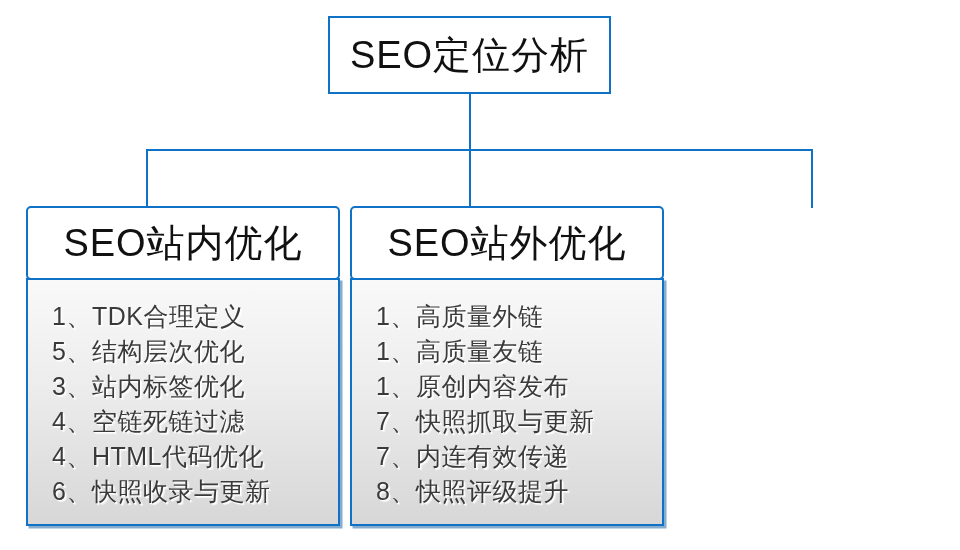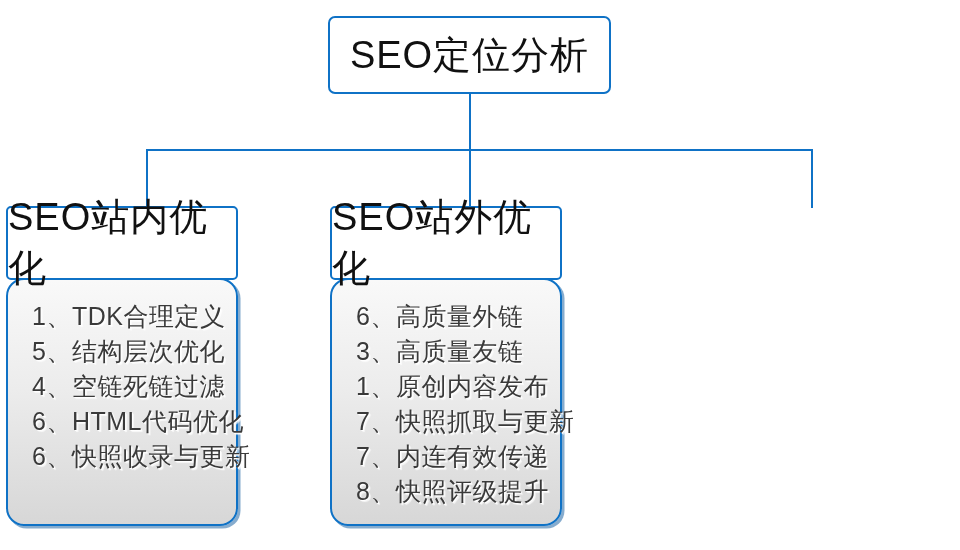--- a/index.html
+++ b/index.html
@@ -25,32 +25,33 @@
   }
   .root-box {
     position: absolute;
     left: 328px;
     top: 16px;
     width: 283px;
     height: 78px;
     box-sizing: border-box;
     background: #ffffff;
     border: 2px solid #0f72c6;
-    border-radius: 7px;
+    border-radius: 0;
     display: flex;
     align-items: center;
     justify-content: center;
     font-size: 38px;
     letter-spacing: 1px;
     color: #111111;
   }
   .column {
     position: absolute;
     top: 206px;
-    width: 232px;
+    width: 314px;
+    margin-left: 20px;
   }
   .col-header {
     box-sizing: border-box;
     width: 100%;
     height: 74px;
     background: #ffffff;
     border: 2px solid #0f72c6;
     border-radius: 5px;
     display: flex;
     align-items: center;
@@ -59,21 +60,21 @@
     letter-spacing: 1px;
     color: #111111;
   }
   .col-list {
     box-sizing: border-box;
     margin-top: -2px;
     width: 100%;
     height: 248px;
     background: linear-gradient(180deg, #f9f9f9 0%, #ececec 45%, #d7d7d7 100%);
     border: 2px solid #0f72c6;
-    border-radius: 18px;
+    border-radius: 0;
     box-shadow: 2.5px 2.5px 0 rgba(13, 90, 158, 0.5);
     padding: 19px 0 0 24px;
   }
   .list-item {
     font-size: 25px;
     line-height: 35px;
     color: #3a3a3a;
     letter-spacing: 0.5px;
     text-shadow: 1px 1px 0 #ffffff, 2px 2px 1px rgba(255, 255, 255, 0.75);
     white-space: nowrap;
@@ -99,33 +100,34 @@
     <span>SEO定位分析</span>
   </div>
 
   <div class="column col-1">
     <div class="col-header">
       <span>SEO站内优化</span>
     </div>
     <div class="col-list">
       <div class="list-item">1、TDK合理定义</div>
       <div class="list-item">5、结构层次优化</div>
+      <div class="list-item">3、站内标签优化</div>
       <div class="list-item">4、空链死链过滤</div>
-      <div class="list-item">6、HTML代码优化</div>
+      <div class="list-item">4、HTML代码优化</div>
       <div class="list-item">6、快照收录与更新</div>
     </div>
   </div>
 
   <div class="column col-2">
     <div class="col-header">
       <span>SEO站外优化</span>
     </div>
     <div class="col-list">
-      <div class="list-item">6、高质量外链</div>
-      <div class="list-item">3、高质量友链</div>
+      <div class="list-item">1、高质量外链</div>
+      <div class="list-item">1、高质量友链</div>
       <div class="list-item">1、原创内容发布</div>
       <div class="list-item">7、快照抓取与更新</div>
       <div class="list-item">7、内连有效传递</div>
       <div class="list-item">8、快照评级提升</div>
     </div>
   </div>
 
 
 </div>
 

